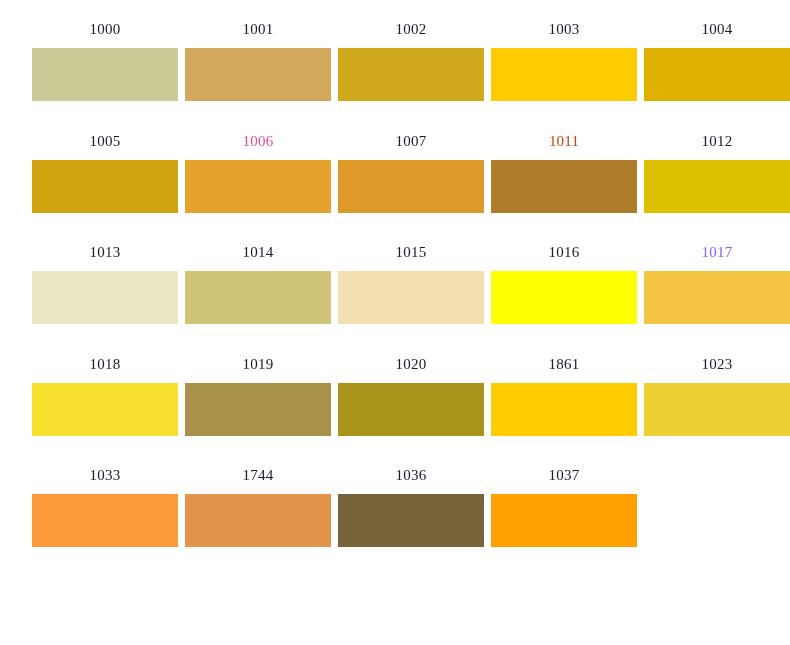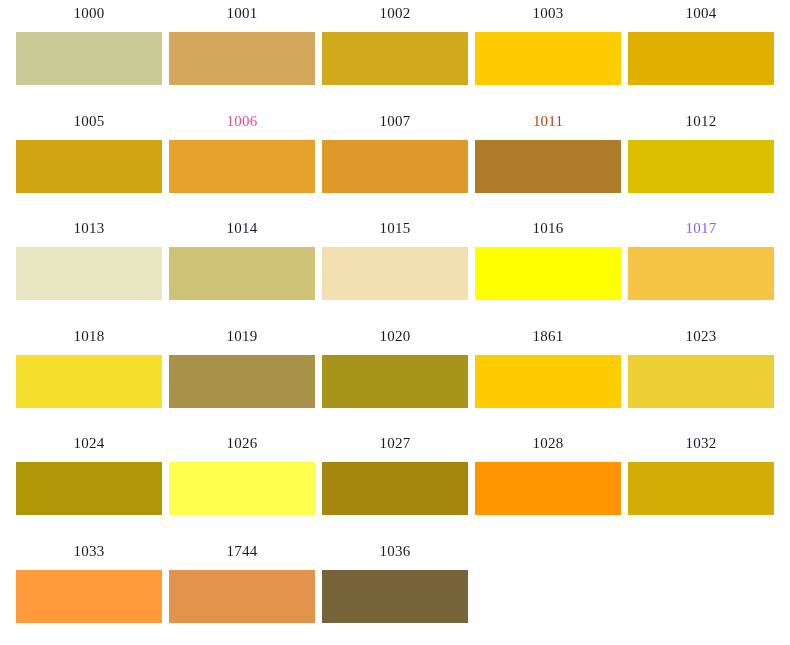--- a/index.html
+++ b/index.html
@@ -12,21 +12,21 @@
     height: 645px;
     background: #ffffff;
     font-family: "Liberation Serif", "DejaVu Serif", serif;
     overflow: hidden;
   }
 
   #swatch-grid {
     width: 790px;
     height: 645px;
     box-sizing: border-box;
-    padding: 0;
+    padding: 16px;
     display: flex;
     flex-direction: column;
   }
 
   .swatch-row {
     height: 111.5px;
     display: flex;
     flex-direction: row;
     align-items: flex-start;
     padding-left: 16px;
@@ -148,47 +148,29 @@
         <div class="swatch-label" style="color: rgb(26, 26, 42);">1861</div>
         <div class="swatch-chip" title="#ffcc00" style="background: rgb(255, 204, 0);"></div>
       </div>
       <div class="swatch-cell">
         <div class="swatch-label" style="color: rgb(26, 26, 42);">1023</div>
         <div class="swatch-chip" title="#ebcf35" style="background: rgb(235, 207, 53);"></div>
       </div>
     </div>
     <div class="swatch-row">
       <div class="swatch-cell">
-        <div class="swatch-label" style="color: rgb(26, 26, 42);">1024</div>
-        <div class="swatch-chip" title="#b09506" style="background: rgb(176, 149, 6);"></div>
-      </div>
-      <div class="swatch-cell">
-        <div class="swatch-label" style="color: rgb(26, 26, 42);">1026</div>
-        <div class="swatch-chip" title="#ffff4d" style="background: rgb(255, 255, 77);"></div>
-      </div>
-      <div class="swatch-cell">
-        <div class="swatch-label" style="color: rgb(26, 26, 42);">1027</div>
-        <div class="swatch-chip" title="#a5870e" style="background: rgb(165, 135, 14);"></div>
-      </div>
-      <div class="swatch-cell">
-        <div class="swatch-label" style="color: rgb(26, 26, 42);">1028</div>
-        <div class="swatch-chip" title="#ff9500" style="background: rgb(255, 149, 0);"></div>
-      </div>
-      <div class="swatch-cell">
-        <div class="swatch-label" style="color: rgb(26, 26, 42);">1032</div>
-        <div class="swatch-chip" title="#d6ac06" style="background: rgb(214, 172, 6);"></div>
-      </div>
-    </div>
-    <div class="swatch-row">
-      <div class="swatch-cell">
         <div class="swatch-label" style="color: rgb(26, 26, 42);">1033</div>
         <div class="swatch-chip" title="#fd9b3b" style="background: rgb(253, 155, 59);"></div>
       </div>
       <div class="swatch-cell">
         <div class="swatch-label" style="color: rgb(26, 26, 42);">1744</div>
         <div class="swatch-chip" title="#e2944d" style="background: rgb(226, 148, 77);"></div>
       </div>
       <div class="swatch-cell">
         <div class="swatch-label" style="color: rgb(26, 26, 42);">1036</div>
         <div class="swatch-chip" title="#78643b" style="background: rgb(120, 100, 59);"></div>
       </div>
+      <div class="swatch-cell">
+        <div class="swatch-label" style="color: rgb(26, 26, 42);">1037</div>
+        <div class="swatch-chip" title="#ffa000" style="background: rgb(255, 160, 0);"></div>
+      </div>
     </div>
   </div>
 
 </body></html>

